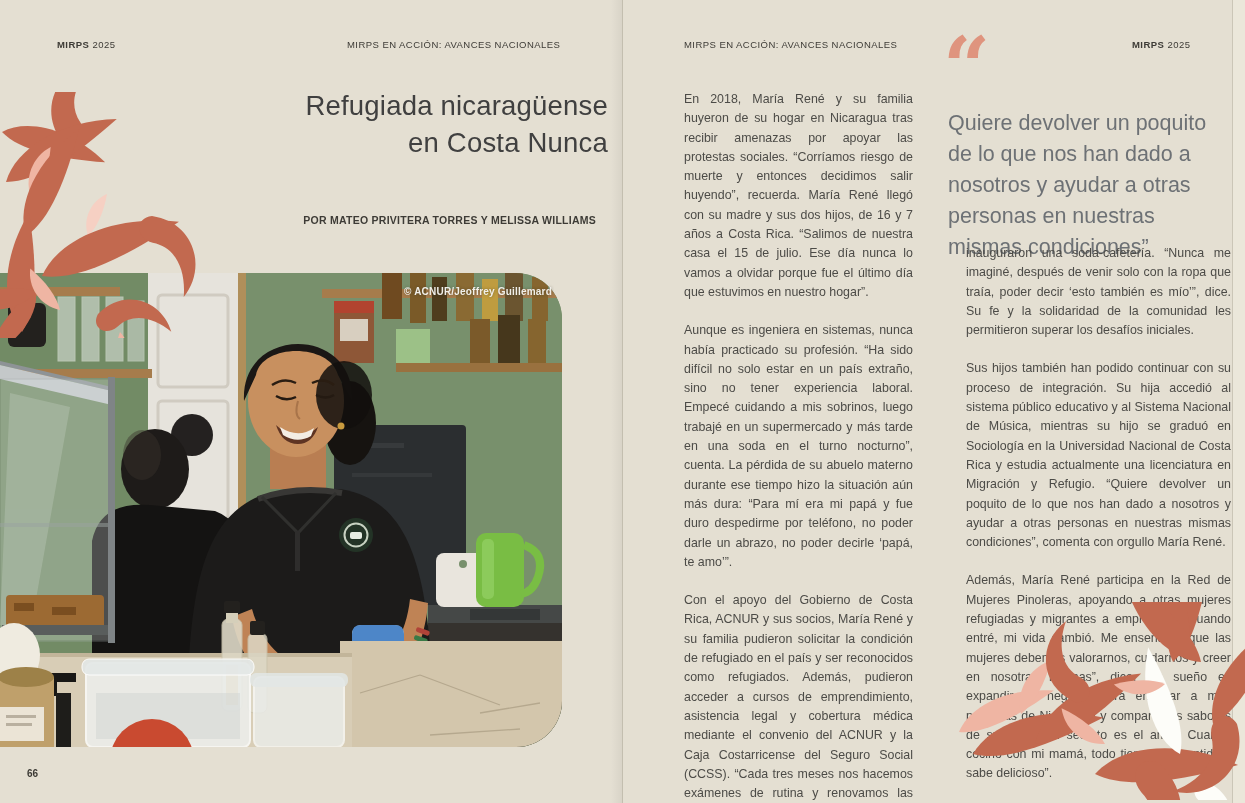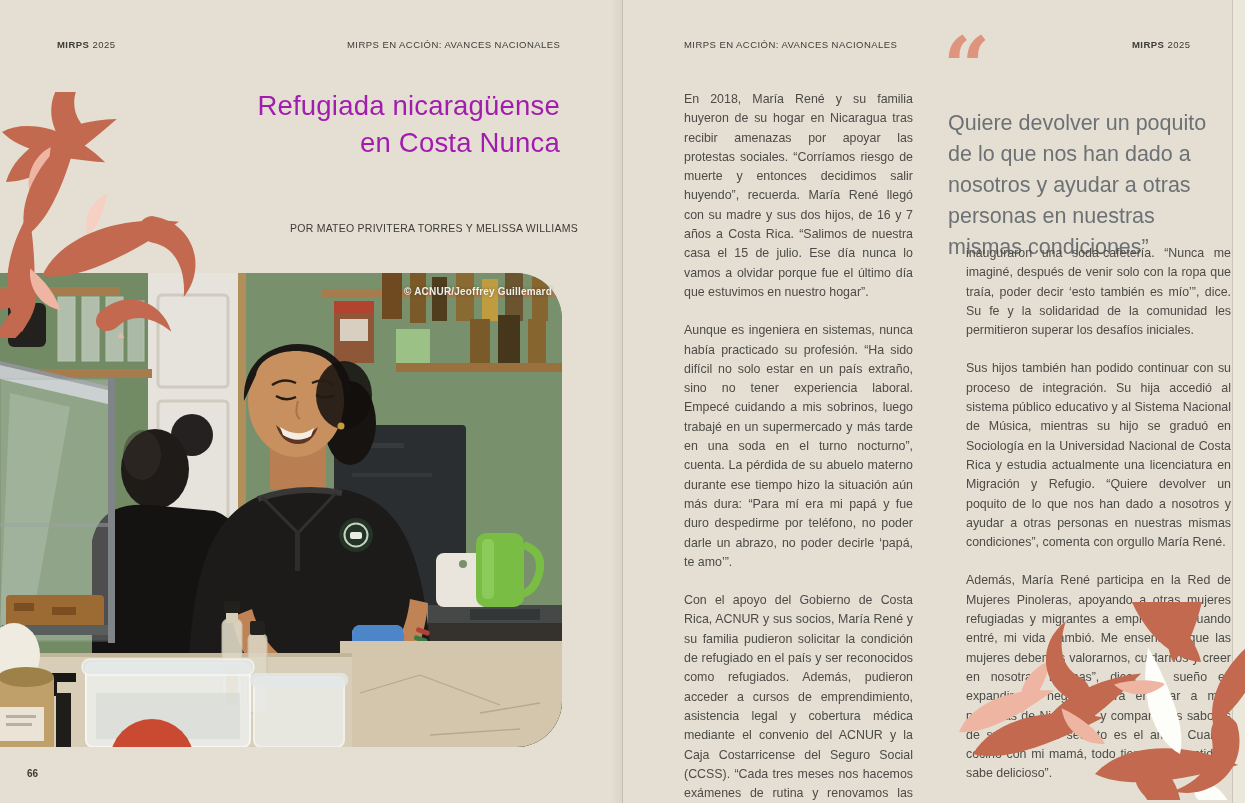--- a/index.html
+++ b/index.html
@@ -5,24 +5,24 @@
   html,body{margin:0;padding:0;background:#9a958a;}
   .spread{
     position:relative;width:1245px;height:803px;margin:0 auto;
     background:#e4dfd2;overflow:hidden;
     font-family:"Liberation Sans",sans-serif;
   }
   
   .hdr{position:absolute;top:39px;font-size:9.5px;letter-spacing:.45px;color:#3d3b36;font-weight:500;white-space:nowrap;}
   .hdr .b{font-weight:700;}
   
-  .title{position:absolute;top:87px;right:685px;text-align:right;color:#a21caf;
+  .title{position:absolute;top:87px;right:637px;text-align:right;color:#404040;
          font-size:27.5px;line-height:37px;font-weight:400;letter-spacing:.2px;white-space:nowrap;}
-  .byline{position:absolute;top:214px;right:667px;font-size:10.5px;font-weight:400;
-          color:#3d3b36;letter-spacing:.25px;white-space:nowrap;margin-top:8px;}
+  .byline{position:absolute;top:214px;right:649px;font-size:10.5px;font-weight:700;
+          color:#3d3b36;letter-spacing:.25px;white-space:nowrap;}
   .photo{position:absolute;left:0;top:273px;width:562px;height:474px;
          border-radius:0 46px 46px 0;overflow:hidden;z-index:2;background:#78906c;}
   .photo svg{display:block;width:100%;height:100%;}
   .credit{position:absolute;top:286px;right:693px;z-index:4;color:#f1efe9;
           font-size:10px;font-weight:700;letter-spacing:.2px;text-shadow:0 0 3px rgba(40,40,30,.45);}
   .pagenum{position:absolute;font-size:10px;font-weight:700;color:#3d3b36;z-index:4;text-align:right;}
   #pn-left{left:27px;top:768px;}
   #pn-right{left:1213px;top:769px;}
   
   .col{position:absolute;font-size:12.4px;line-height:19.3px;color:#4c4b47;

